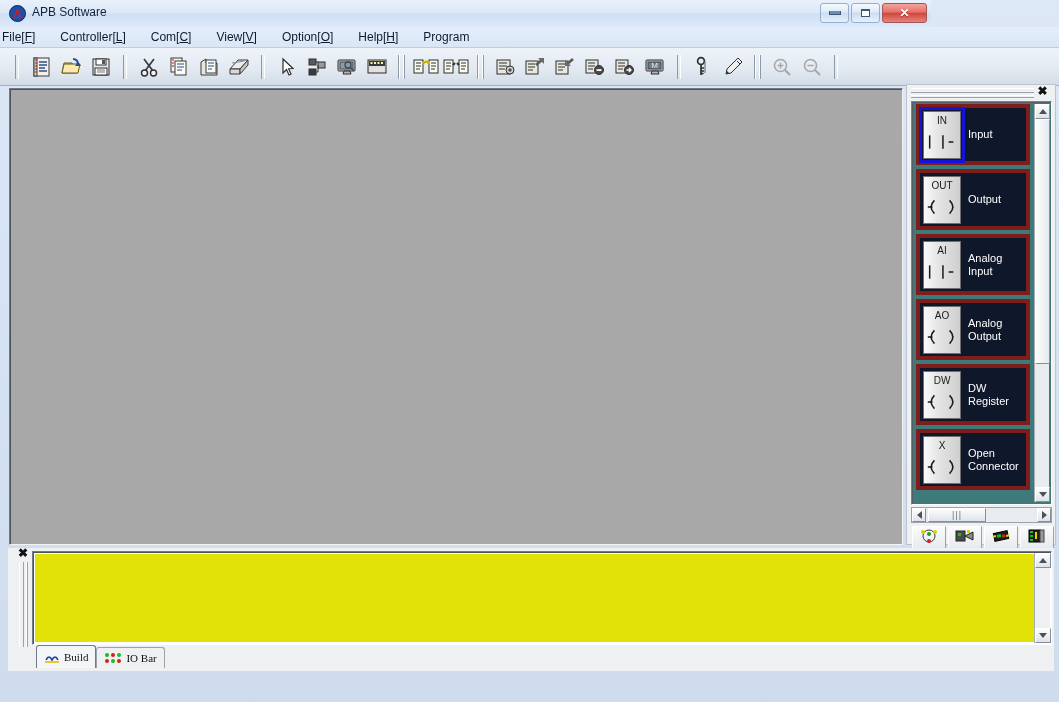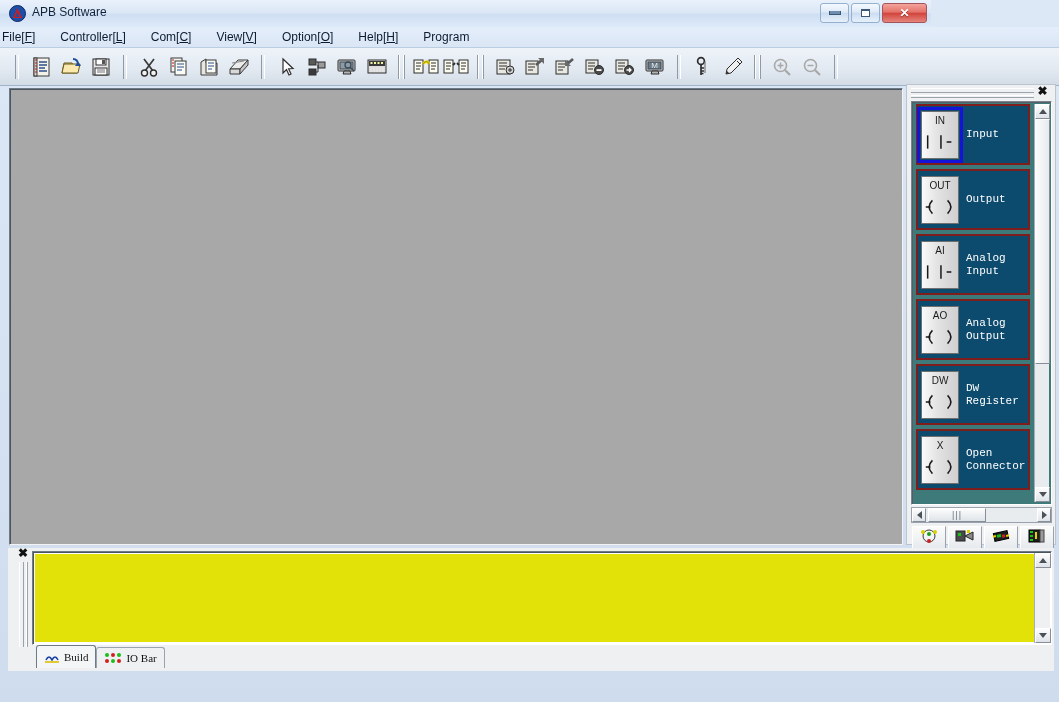--- a/index.html
+++ b/index.html
@@ -66,30 +66,30 @@
   .palgrip:after{content:"";position:absolute;left:0;top:3px;width:100%;height:4px;
     border-top:1px solid #9aa3ad;border-bottom:1px solid #fff;box-sizing:border-box;}
   .palclose{position:absolute;right:6px;top:0px;width:13px;height:13px;
     font-size:12px;font-weight:bold;color:#121212;line-height:13px;text-align:center;
     font-family:"Liberation Sans",sans-serif;}
   .palbody{position:absolute;left:4px;top:16px;width:141px;height:404px;
     border:1px solid #7a838d;border-right-color:#fff;border-bottom-color:#fff;
     box-shadow:inset 1px 1px 0 #555d66;background:#3d7a79;box-sizing:border-box;overflow:hidden;}
   .palscrollarea{position:absolute;left:2px;top:2px;width:120px;height:398px;overflow:hidden;}
   .palitem{position:relative;width:114px;height:61px;margin:0 0 4px 2px;
-    background:#0c4a6e;border:2px solid #7f1d1d;box-sizing:border-box;display:flex;align-items:center;}
+    background:#0f172a;border:4px solid #7f1d1d;box-sizing:border-box;display:flex;align-items:center;}
   .palglyph{position:relative;width:38px;height:48px;margin-left:3px;
     background:linear-gradient(to right,#fafafa 0%,#e4e4e4 40%,#cfcfcf 100%);
     border:1px solid #6f6f6f;box-sizing:border-box;flex:0 0 auto;}
   .palglyph.sel{outline:3px solid #1414d8;outline-offset:1px;}
   .pg-tag{position:absolute;left:0;top:3px;width:100%;text-align:center;
     font-size:10px;color:#1a1a1a;font-family:"Liberation Sans",sans-serif;letter-spacing:0px;}
   .pg-sym{position:absolute;left:0;bottom:6px;width:100%;height:20px;}
   .pallabel{margin-left:7px;color:#ffffff;font-size:11px;line-height:13px;
-    font-family:Liberation Mono, monospace;}
+    font-family:Liberation Sans, sans-serif;}
   .palvscroll{position:absolute;right:2px;top:2px;width:15px;height:398px;
     background:#e9ecef;border-left:1px solid #a6aeb6;box-sizing:border-box;}
   .sbbtn{width:15px;height:15px;box-sizing:border-box;
     background:linear-gradient(to bottom,#fdfdfd,#dfe3e8);
     border:1px solid #868f99;border-top-color:#fff;border-left-color:#fff;
     display:flex;align-items:center;justify-content:center;}
   .sbthumb{position:absolute;left:0;width:15px;
     background:linear-gradient(to right,#fcfcfc,#e6eaee);
     border:1px solid #868f99;border-top-color:#fff;border-left-color:#fff;box-sizing:border-box;}
   .tri{width:0;height:0;}

